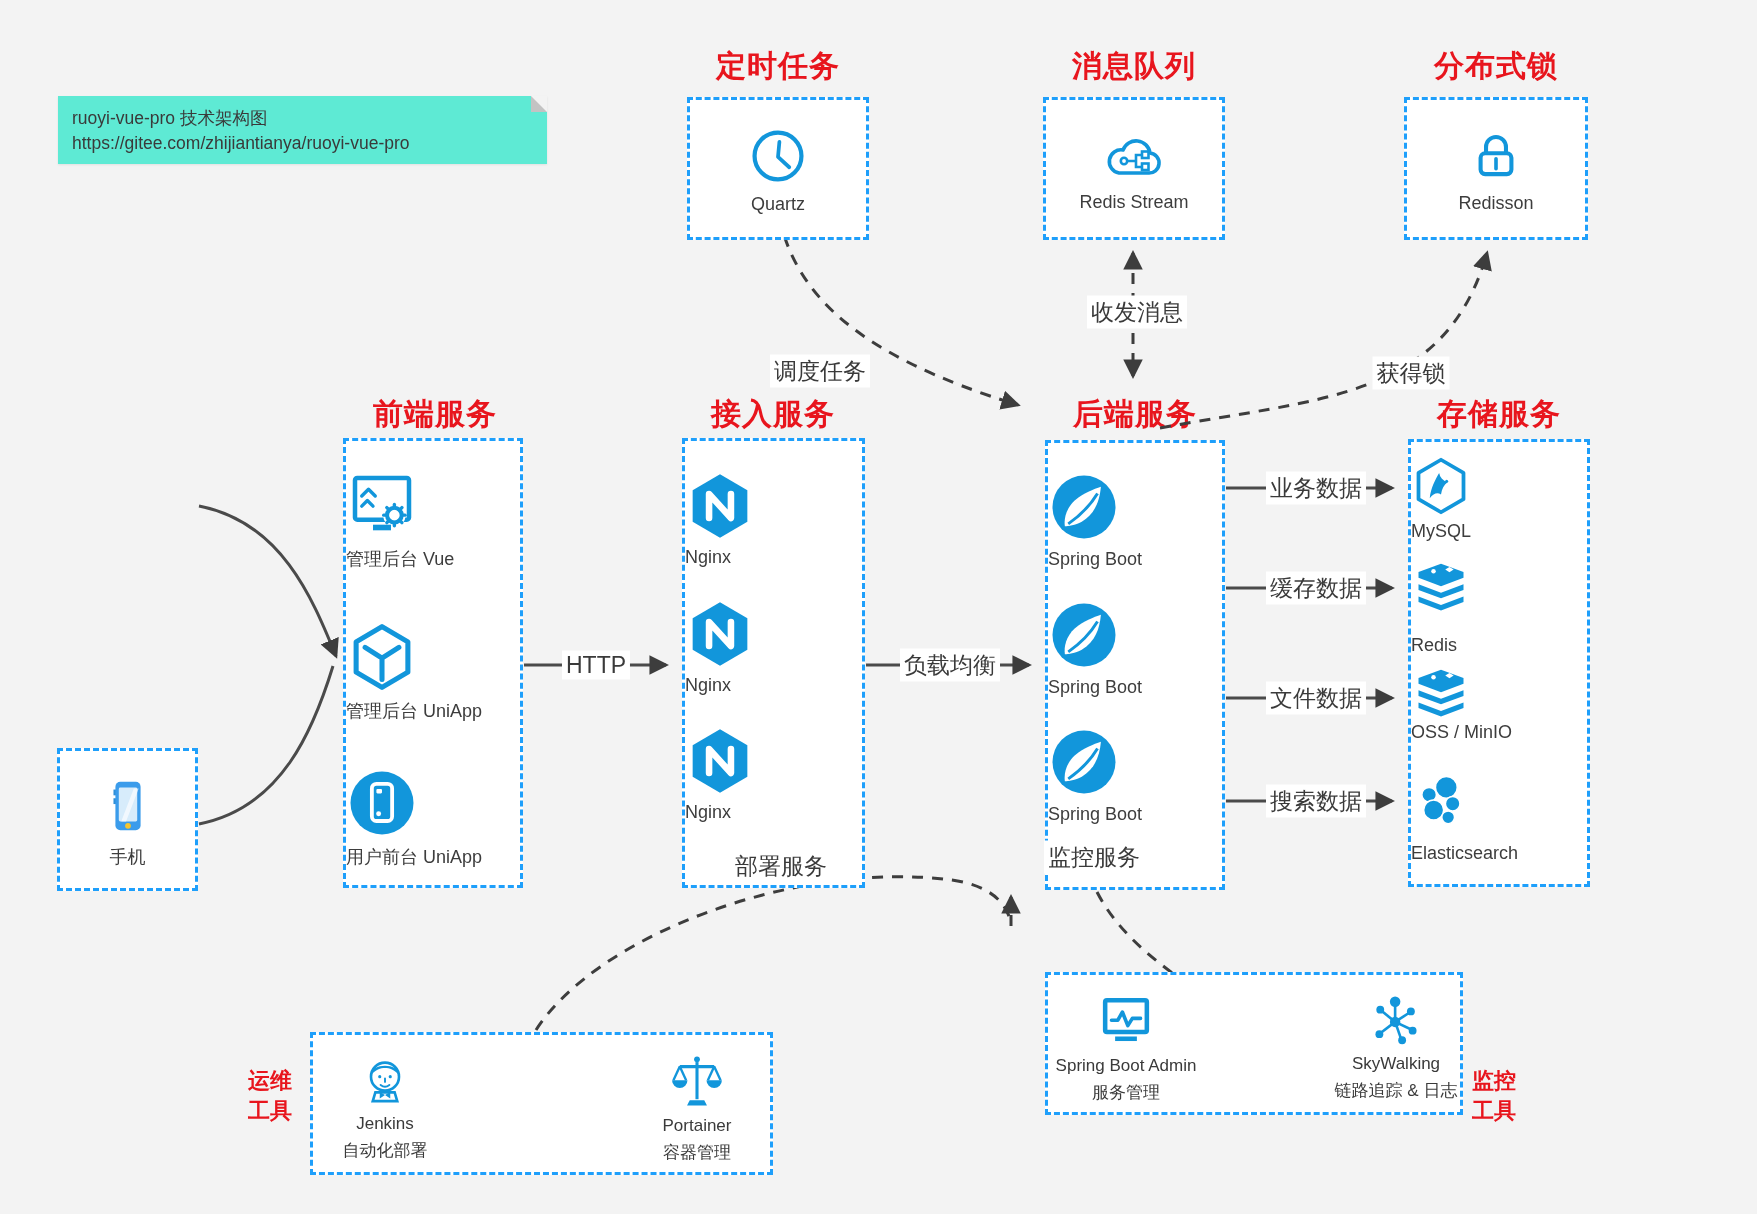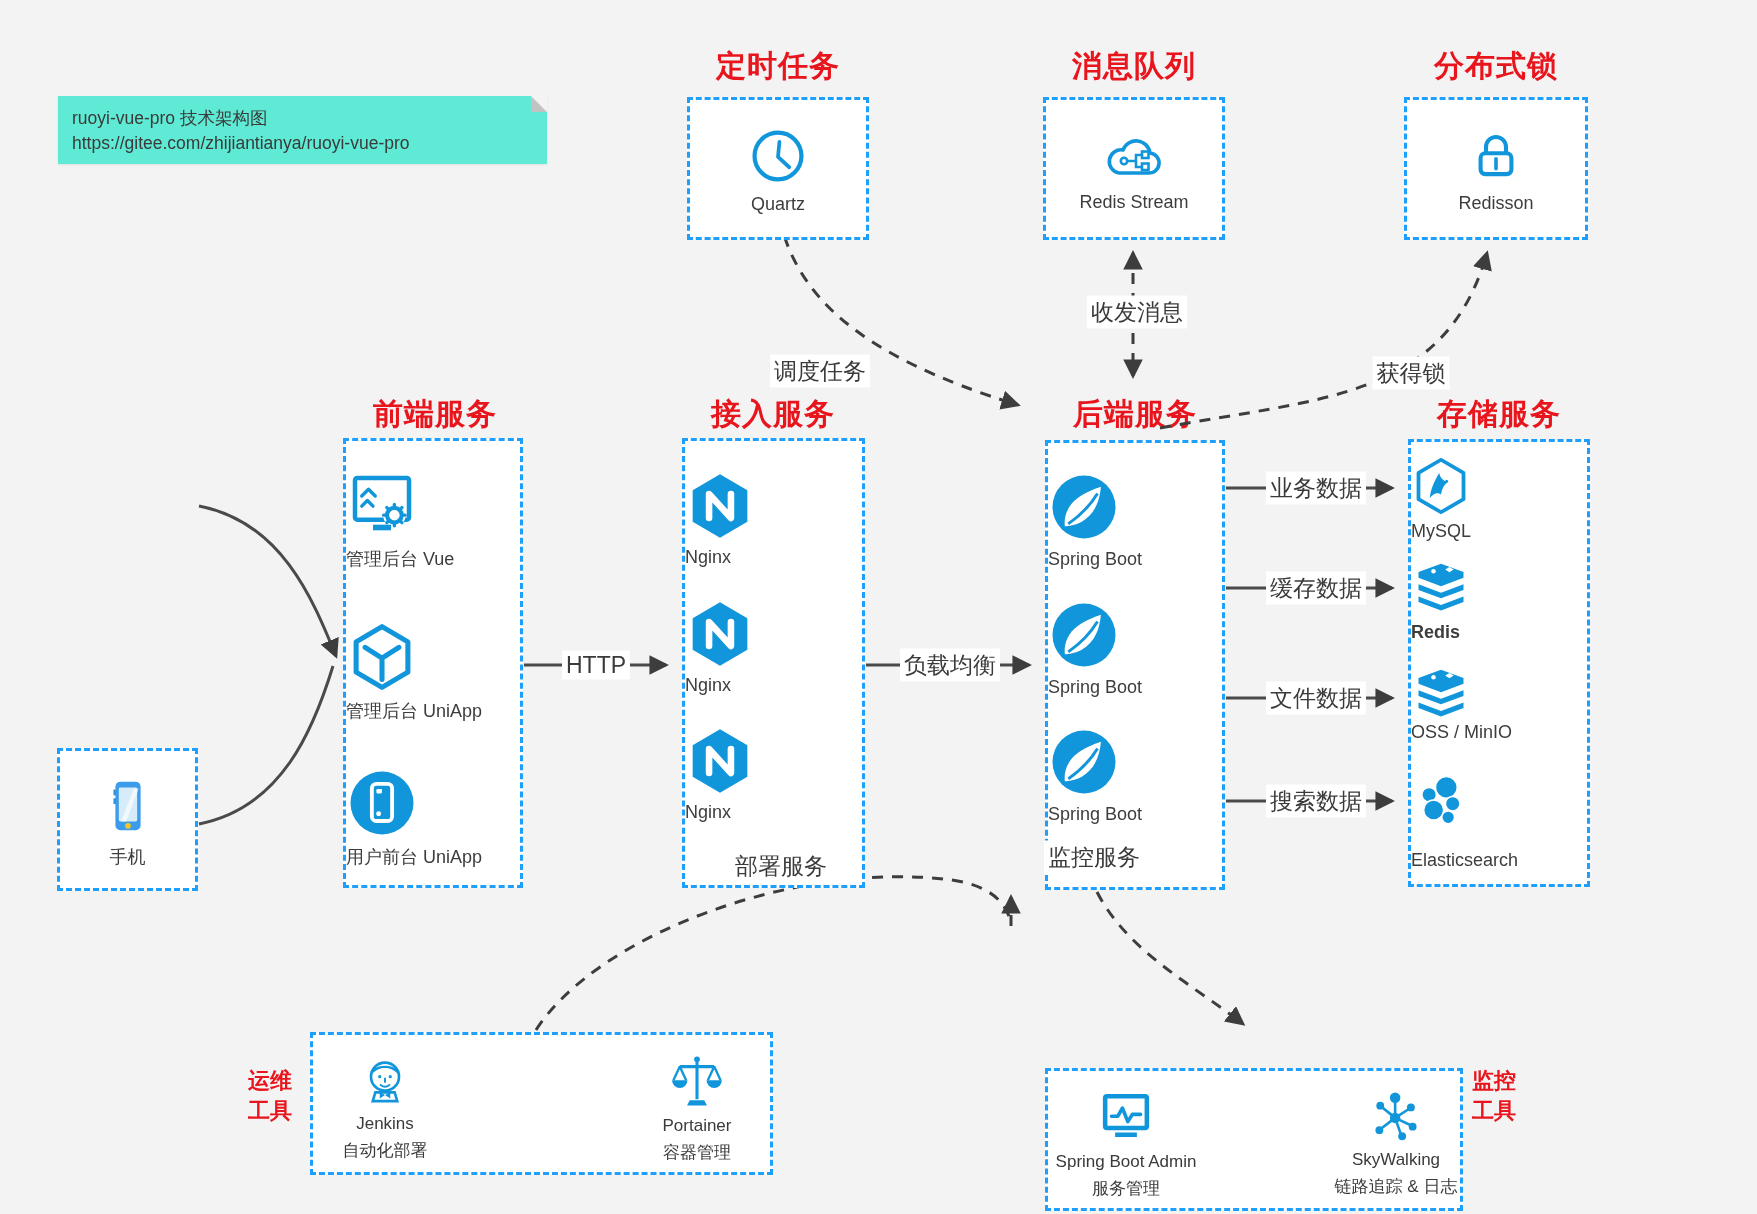--- a/index.html
+++ b/index.html
@@ -258,21 +258,21 @@
     <div class="col-item" style="top:14px;gap:5px;">
       <span>
         <svg viewBox="0 0 64 64" width="60" height="60">
           <path d="M32,4 L56,18 V46 L32,60 L8,46 V18 Z" fill="none" stroke="#1296db" stroke-width="4" stroke-linejoin="round"></path>
           <path d="M20,45 C21,34 26,25 30,18 C31,23 34,26 39,28 C35,31 33,35 32,41 C28,38.5 24,40 20,45 Z" fill="#1296db"></path>
           <circle cx="38" cy="27" r="1.6" fill="#1296db"></circle>
         </svg>
       </span>
       <span class="lbl">MySQL</span>
     </div>
-    <div class="col-item" style="top:118px;gap:6px;font-weight:bold;">
+    <div class="col-item" style="top:118px;gap:19px;">
       <span>
         <svg viewBox="0 0 64 56" width="60" height="56">
           <path d="M8,11 L32,2 L56,11 L56,17 L32,26 L8,17 Z" fill="#1296db"></path>
           <path d="M8,24 L32,33 L56,24 L56,30 L32,39 L8,30 Z" fill="#1296db"></path>
           <path d="M8,37 L32,46 L56,37 L56,43 L32,52 L8,43 Z" fill="#1296db"></path>
           <circle cx="24" cy="10" r="2.4" fill="#ffffff"></circle>
           <path d="M41,5.5 l4.5,2.8 -4.5,2.8 -4.5,-2.8 z" fill="#ffffff"></path>
         </svg>
       </span>
       <span class="lbl">Redis</span>
@@ -282,21 +282,21 @@
         <svg viewBox="0 0 64 56" width="60" height="56">
           <path d="M8,11 L32,2 L56,11 L56,17 L32,26 L8,17 Z" fill="#1296db"></path>
           <path d="M8,24 L32,33 L56,24 L56,30 L32,39 L8,30 Z" fill="#1296db"></path>
           <path d="M8,37 L32,46 L56,37 L56,43 L32,52 L8,43 Z" fill="#1296db"></path>
           <circle cx="24" cy="10" r="2.4" fill="#ffffff"></circle>
           <path d="M41,5.5 l4.5,2.8 -4.5,2.8 -4.5,-2.8 z" fill="#ffffff"></path>
         </svg>
       </span>
       <span class="lbl">OSS / MinIO</span>
     </div>
-    <div class="col-item" style="top:330px;gap:20px;">
+    <div class="col-item" style="top:330px;gap:13px;">
       <span>
         <svg viewBox="0 0 64 64" width="58" height="58">
           <g fill="#1296db" stroke="#ffffff" stroke-width="1.6">
             <circle cx="39" cy="17" r="12"></circle>
             <circle cx="20" cy="25" r="8"></circle>
             <circle cx="46" cy="35" r="8"></circle>
             <circle cx="25" cy="42" r="11"></circle>
             <circle cx="41" cy="50" r="7"></circle>
           </g>
         </svg>
@@ -332,21 +332,21 @@
           <path d="M51,15 L44,30 M51,15 L58,30" stroke="#1296db" stroke-width="2.6" fill="none"></path>
           <path d="M42.5,30 a8.5,8.5 0 0 0 17,0 z" fill="#1296db"></path>
           <path d="M24,52 h16 l3,6 H21 Z" fill="#1296db"></path>
         </svg>
       </span>
       <span class="nm">Portainer</span>
       <span class="ds">容器管理</span>
     </div>
   </div>
 
-  <div class="dbox" style="left:1045px;top:1068px;width:418px;height:143px;">
+  <div class="dbox" style="left:1045px;top:972px;width:418px;height:143px;">
     <div class="brow-item" style="left:8px;width:140px;">
       <span>
         <svg viewBox="0 0 64 64" width="58" height="58">
           <rect x="9" y="8" width="46" height="35" rx="2" fill="none" stroke="#1296db" stroke-width="5"></rect>
           <path d="M16,30 h7 l5,-9 6,15 5,-8 h9" fill="none" stroke="#1296db" stroke-width="4" stroke-linejoin="round" stroke-linecap="round"></path>
           <rect x="20" y="48" width="24" height="5" fill="#1296db"></rect>
         </svg>
       </span>
       <span class="nm">Spring Boot Admin</span>
       <span class="ds">服务管理</span>

